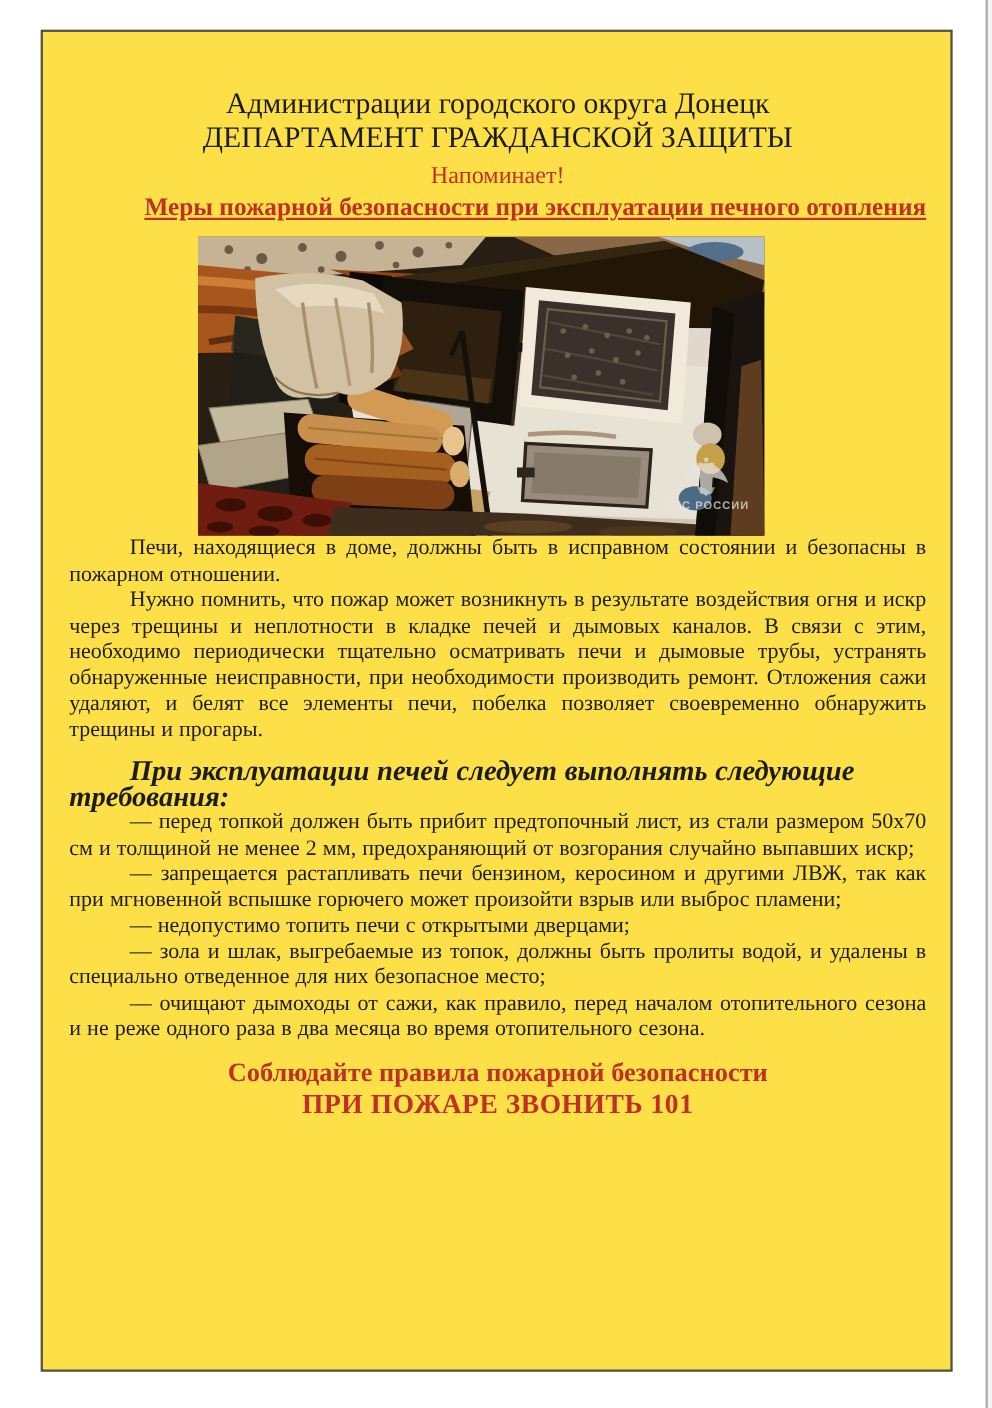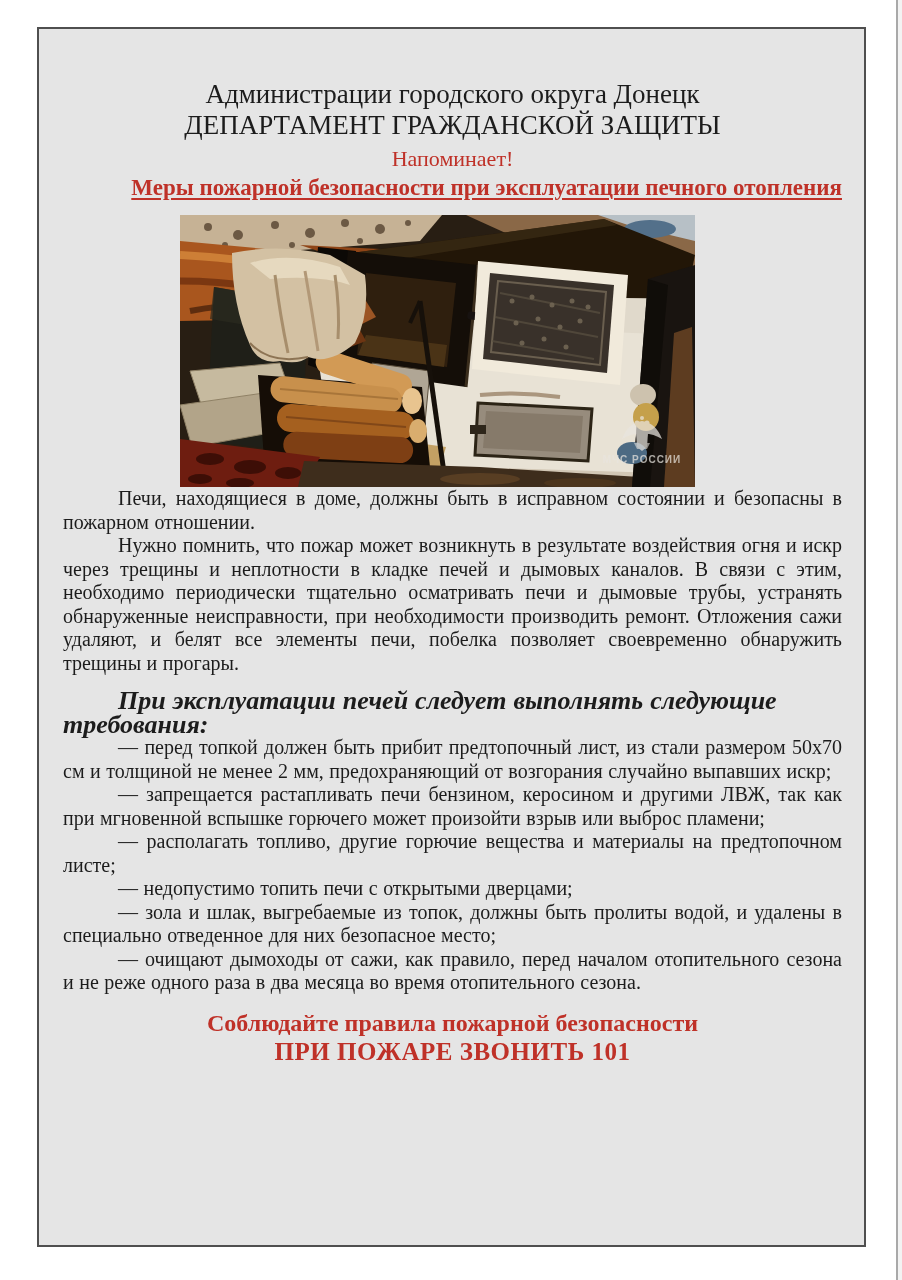--- a/index.html
+++ b/index.html
@@ -5,21 +5,21 @@
   html,body{margin:0;padding:0;}
   body{
     width:902px;height:1280px;position:relative;background:#ffffff;
     font-family:"Liberation Serif", serif;color:var(--text,#1c1c1c);
     overflow:hidden;
   }
   .scan-edge-line{position:absolute;left:896px;top:0;width:2px;height:1280px;background:#a9a9a9;}
   .scan-edge-bg{position:absolute;left:898px;top:0;width:4px;height:1280px;background:#f3f3f3;}
   .frame{
     position:absolute;left:37px;top:27px;width:825px;height:1216px;
-    border:2px solid var(--border,#4f4f4f);background:#e5e5e5;
+    border:2px solid var(--border,#4f4f4f);background:#fde047;
   }
   .content{position:absolute;left:24px;top:0;width:779px;}
   .header{margin-top:50px;text-align:center;}
   .org-line{font-size:27px;line-height:31px;white-space:nowrap;}
   .reminder{font-size:22px;line-height:30px;margin-top:3px;color:var(--accent-red,#bf3128);}
   .doc-title{
     font-size:23px;line-height:27px;font-weight:bold;color:var(--accent-red,#bf3128);
     text-decoration:underline;text-underline-offset:3px;text-decoration-thickness:2px;
     white-space:nowrap;
     text-align:right;
@@ -227,21 +227,20 @@
       </svg>
     </div>
 
     <p class="body p-first">Печи, находящиеся в доме, должны быть в исправном состоянии и безопасны в пожарном отношении.</p>
     <p class="body">Нужно помнить, что пожар может возникнуть в результате воздействия огня и искр через трещины и неплотности в кладке печей и дымовых каналов. В связи с этим, необходимо периодически тщательно осматривать печи и дымовые трубы, устранять обнаруженные неисправности, при необходимости производить ремонт. Отложения сажи удаляют, и белят все элементы печи, побелка позволяет своевременно обнаружить трещины и прогары.</p>
 
     <p class="req-heading">При эксплуатации печей следует выполнять следующие требования:</p>
 
     <p class="body">— перед топкой должен быть прибит предтопочный лист, из стали размером 50х70 см и толщиной не менее 2 мм, предохраняющий от возгорания случайно выпавших искр;</p>
     <p class="body">— запрещается растапливать печи бензином, керосином и другими ЛВЖ, так как при мгновенной вспышке горючего может произойти взрыв или выброс пламени;</p>
-    <p class="body">— располагать топливо, другие горючие вещества и материалы на предтопочном листе;</p>
     <p class="body">— недопустимо топить печи с открытыми дверцами;</p>
     <p class="body">— зола и шлак, выгребаемые из топок, должны быть пролиты водой, и удалены в специально отведенное для них безопасное место;</p>
     <p class="body">— очищают дымоходы от сажи, как правило, перед началом отопительного сезона и не реже одного раза в два месяца во время отопительного сезона.</p>
 
     <div class="footer">
       <div class="footer-1">Соблюдайте правила пожарной безопасности</div>
       <div class="footer-2">ПРИ ПОЖАРЕ ЗВОНИТЬ 101</div>
     </div>
 
   </div>

